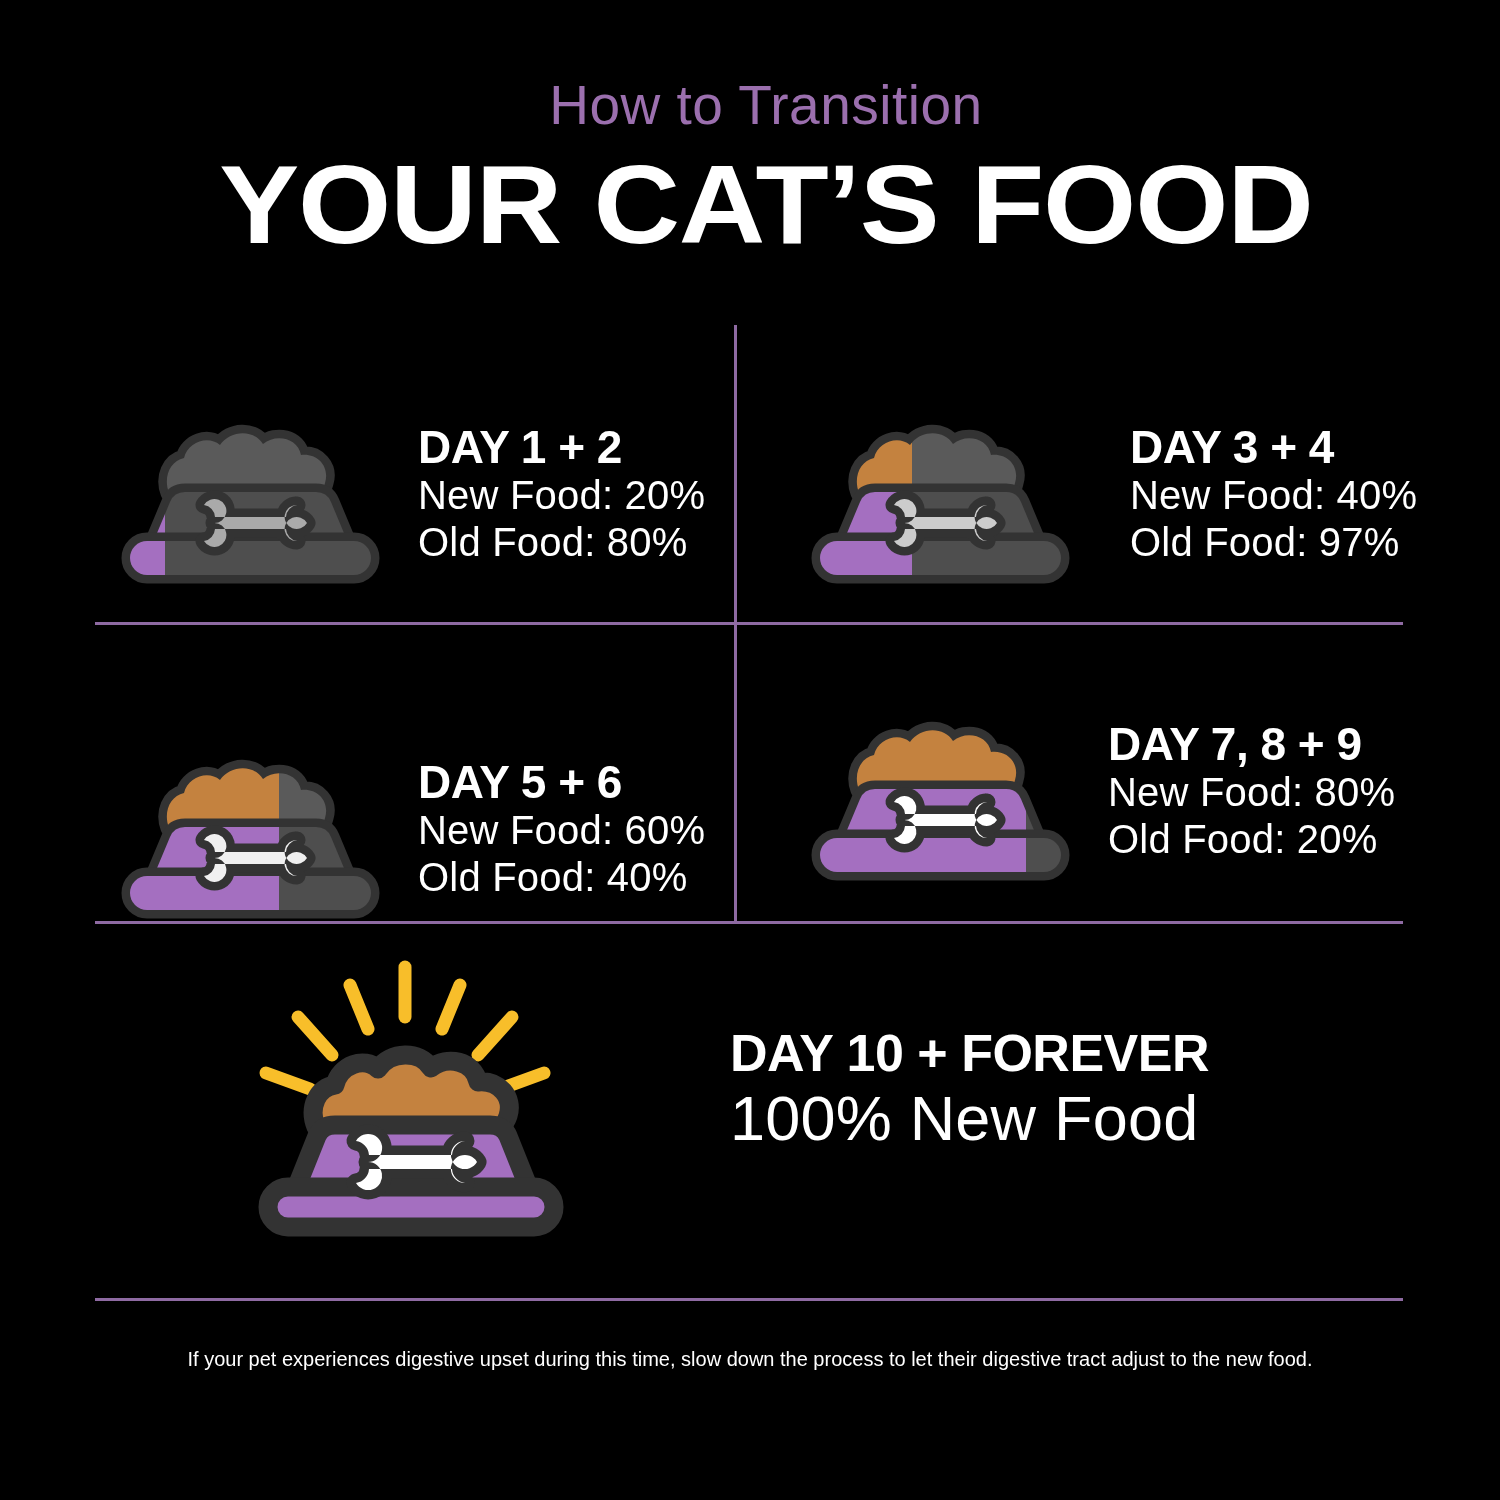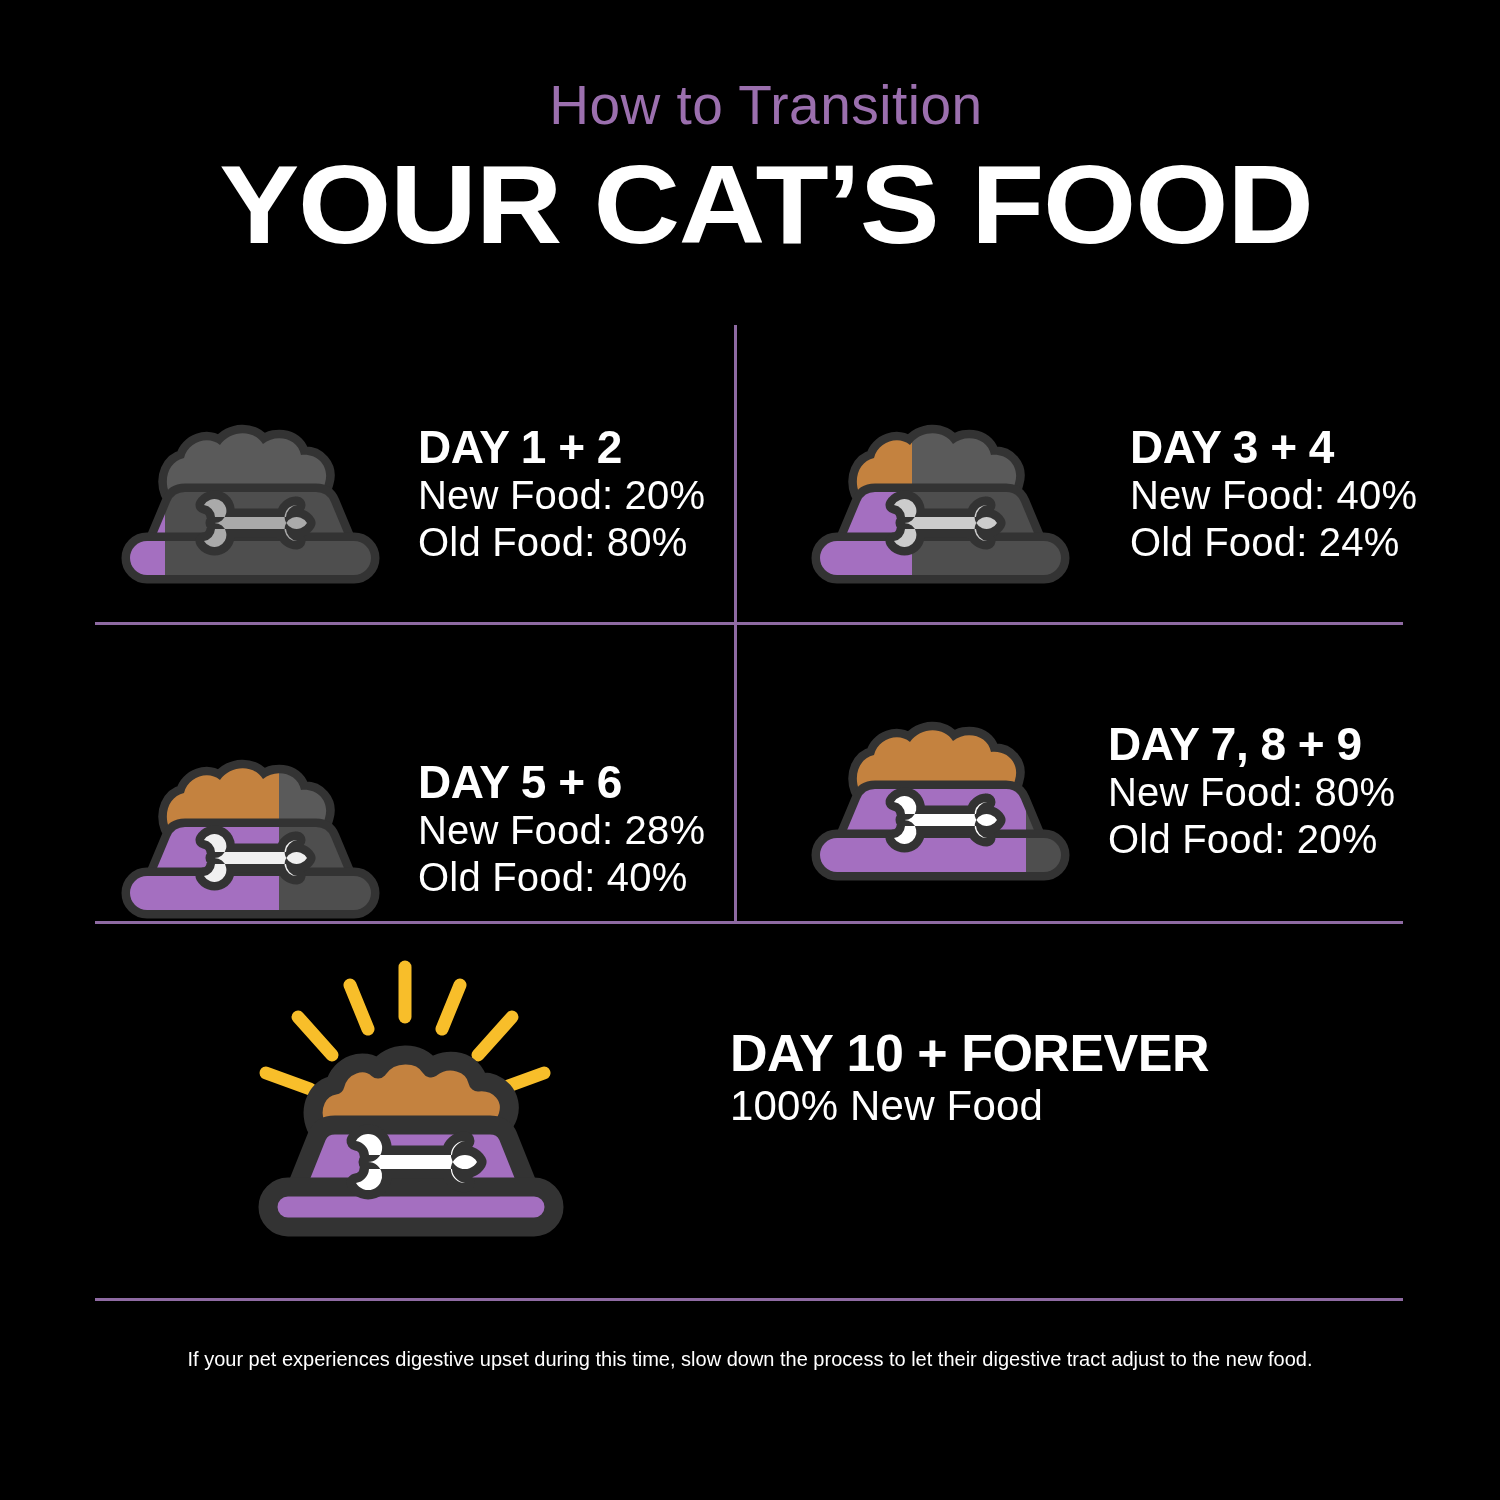--- a/index.html
+++ b/index.html
@@ -123,21 +123,21 @@
   .final-title {
     color: #FFFFFF;
     font-size: 52px;
     font-weight: 700;
     letter-spacing: -0.5px;
     line-height: 1.08;
     white-space: nowrap;
   }
   .final-sub {
     color: #FFFFFF;
-    font-size: 42px;
+    font-size: 63px;
     font-weight: 400;
     letter-spacing: 0.2px;
     line-height: 1.2;
     white-space: nowrap;
   }
 
   
   .footnote {
     position: absolute;
     left: 150px;
@@ -277,21 +277,21 @@
                    a13 13 0 0 0 -11 12 L107 122 a13 13 0 0 0 -11 -12 Z" stroke="#333333" stroke-width="17" stroke-linejoin="round" fill="#333333"></path>
           <path d="M96 110 a12 12 0 1 1 10 18 a12 12 0 1 1 -10 18 a13 13 0 0 0 11 -12
                    L178 134 a13 13 0 0 0 11 12 a12 12 0 1 1 10 -18 a12 12 0 1 1 -10 -18
                    a13 13 0 0 0 -11 12 L107 122 a13 13 0 0 0 -11 -12 Z" fill="#CCCCCC"></path>
         </g>
       </svg>
     </div>
     <div class="text-slot">
       <div class="day-title">DAY 3 + 4</div>
       <div class="food-line">New Food: 40%</div>
-      <div class="food-line">Old Food: 24%</div>
+      <div class="food-line">Old Food: 97%</div>
     </div>
   </div>
 
   <div class="quad q3">
     <div class="bowl-slot">
       <svg class="bowl-svg" width="285" height="200" viewBox="0 0 285 200" aria-hidden="true">
         <defs>
           <clipPath id="clipNew3">
               <rect x="0" y="0" width="171" height="200"></rect>
             </clipPath>
@@ -334,21 +334,21 @@
                    L178 134 a13 13 0 0 0 11 12 a12 12 0 1 1 10 -18 a12 12 0 1 1 -10 -18
                    a13 13 0 0 0 -11 12 L107 122 a13 13 0 0 0 -11 -12 Z" stroke="#333333" stroke-width="17" stroke-linejoin="round" fill="#333333"></path>
           <path d="M96 110 a12 12 0 1 1 10 18 a12 12 0 1 1 -10 18 a13 13 0 0 0 11 -12
                    L178 134 a13 13 0 0 0 11 12 a12 12 0 1 1 10 -18 a12 12 0 1 1 -10 -18
                    a13 13 0 0 0 -11 12 L107 122 a13 13 0 0 0 -11 -12 Z" fill="#F0F0F0"></path>
         </g>
       </svg>
     </div>
     <div class="text-slot">
       <div class="day-title">DAY 5 + 6</div>
-      <div class="food-line">New Food: 28%</div>
+      <div class="food-line">New Food: 60%</div>
       <div class="food-line">Old Food: 40%</div>
     </div>
   </div>
 
   <div class="quad q4">
     <div class="bowl-slot">
       <svg class="bowl-svg" width="285" height="200" viewBox="0 0 285 200" aria-hidden="true">
         <defs>
           <clipPath id="clipNew4">
               <rect x="0" y="0" width="228" height="200"></rect>

